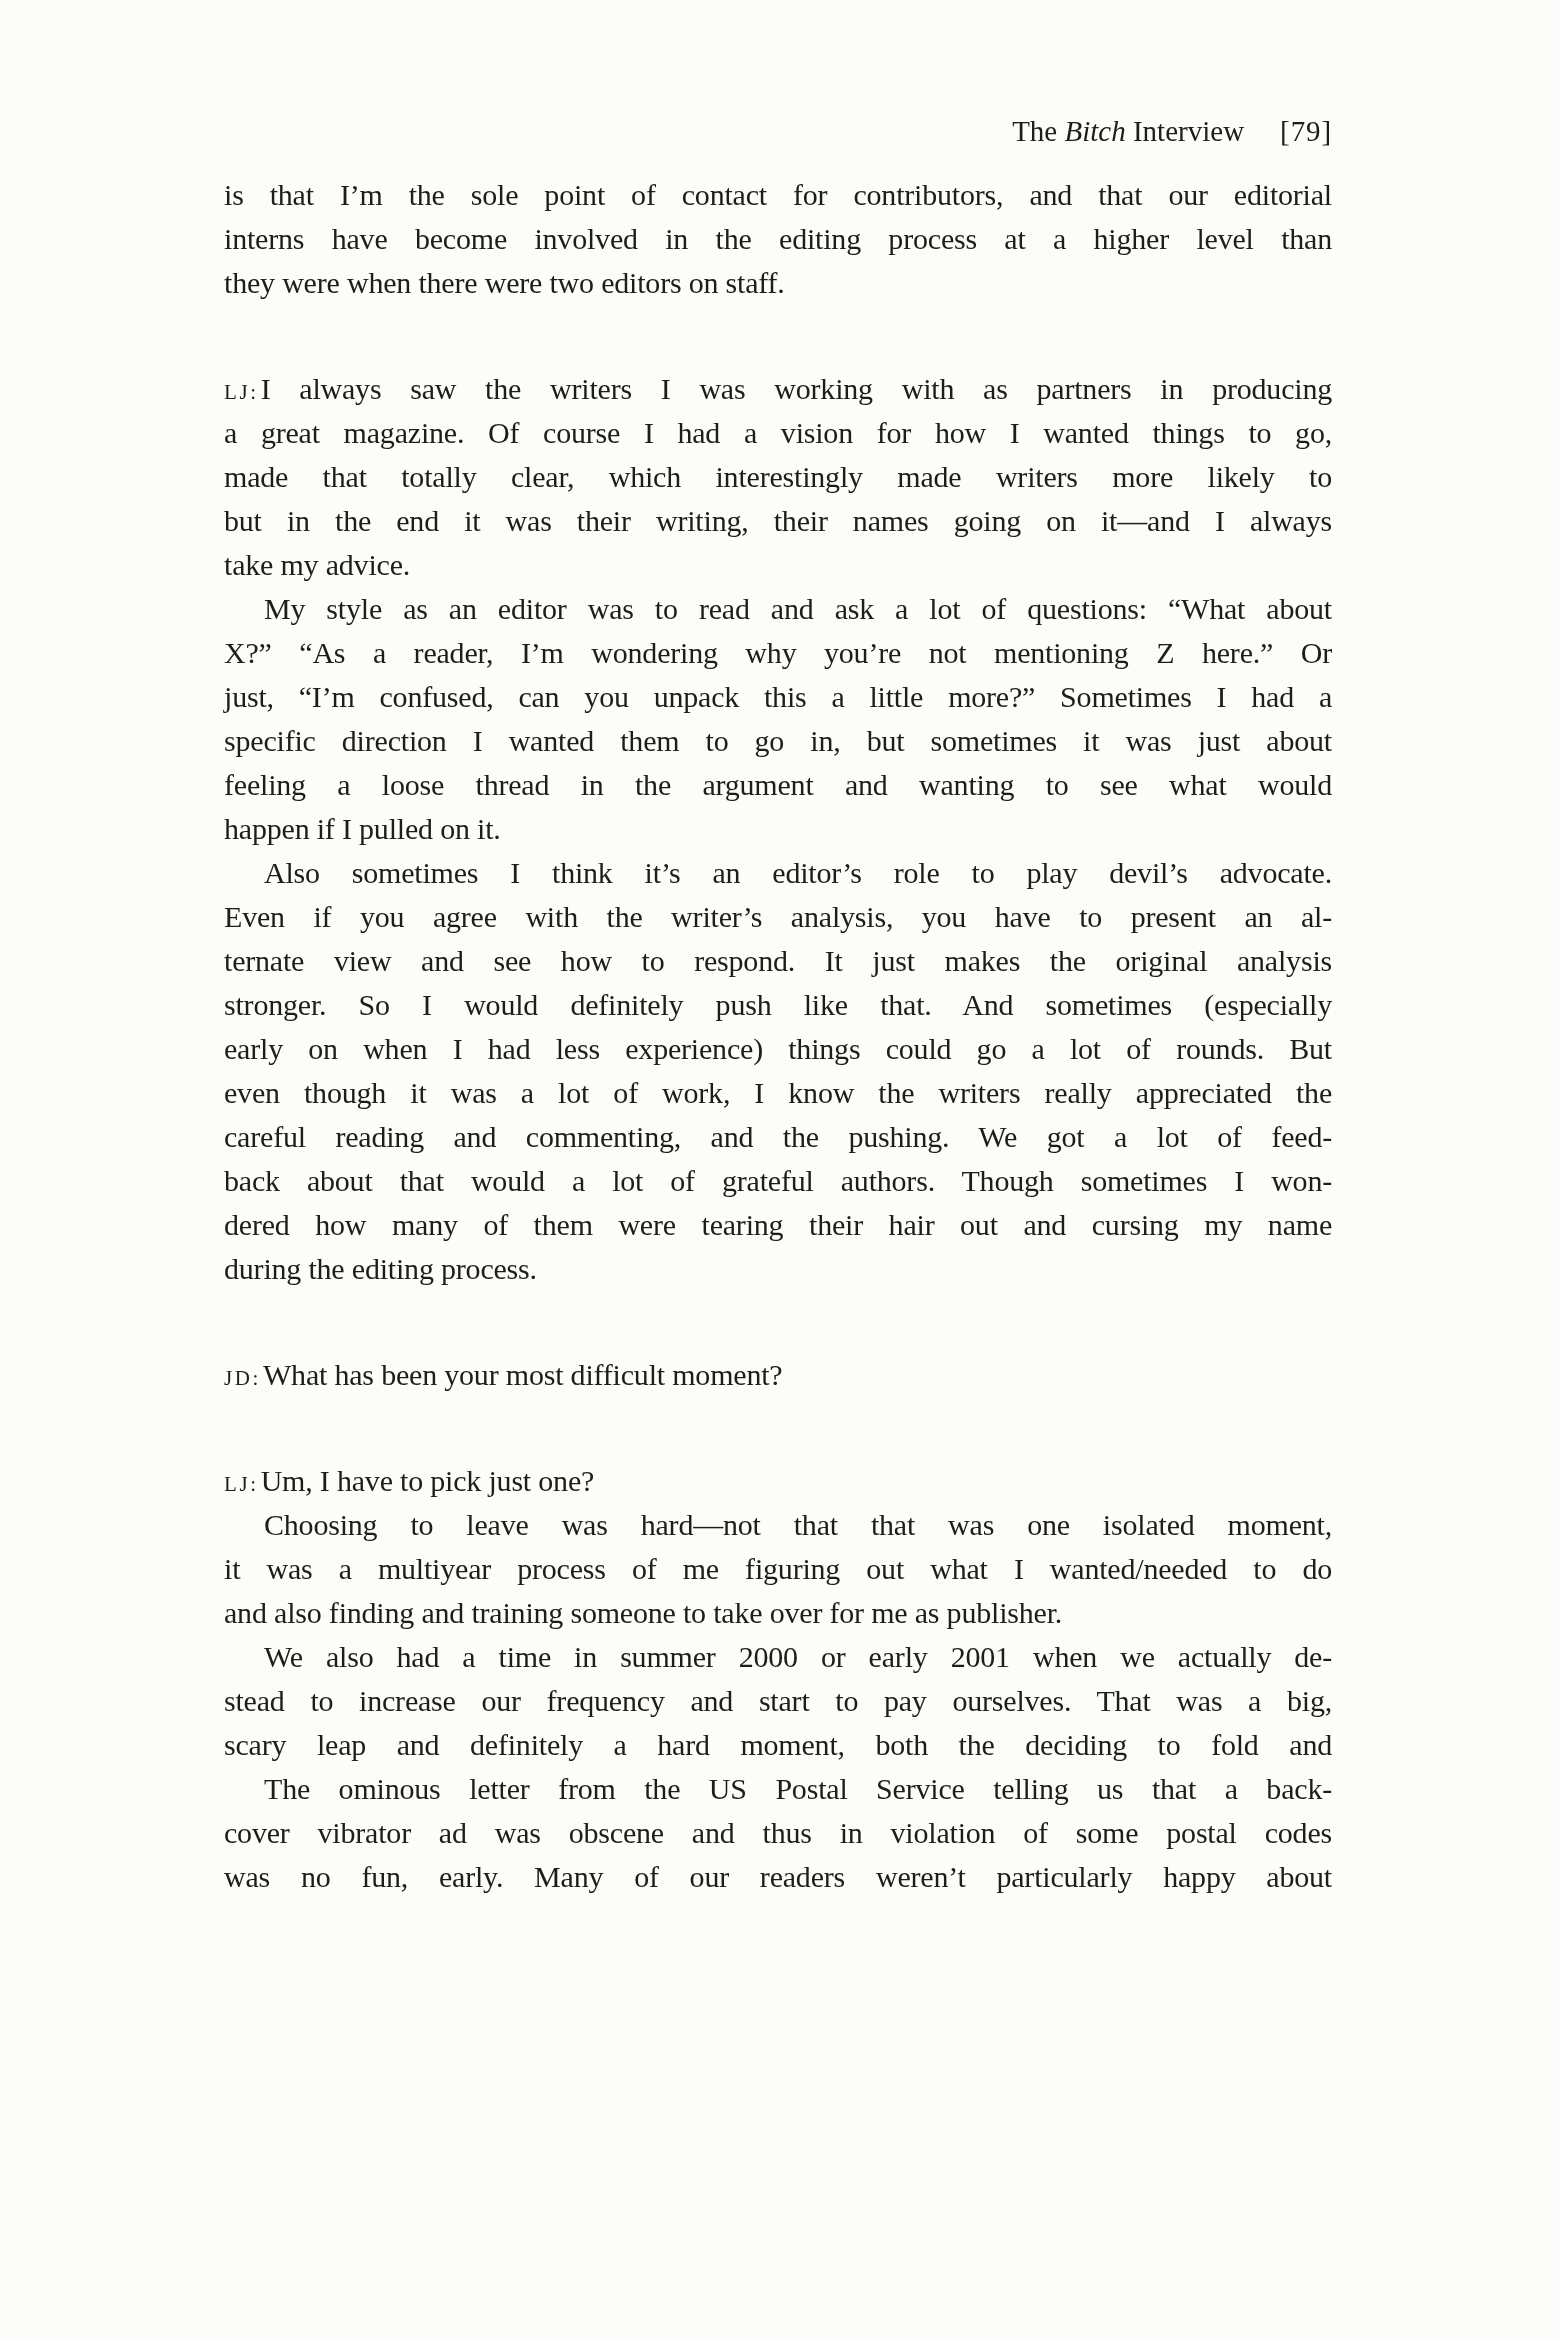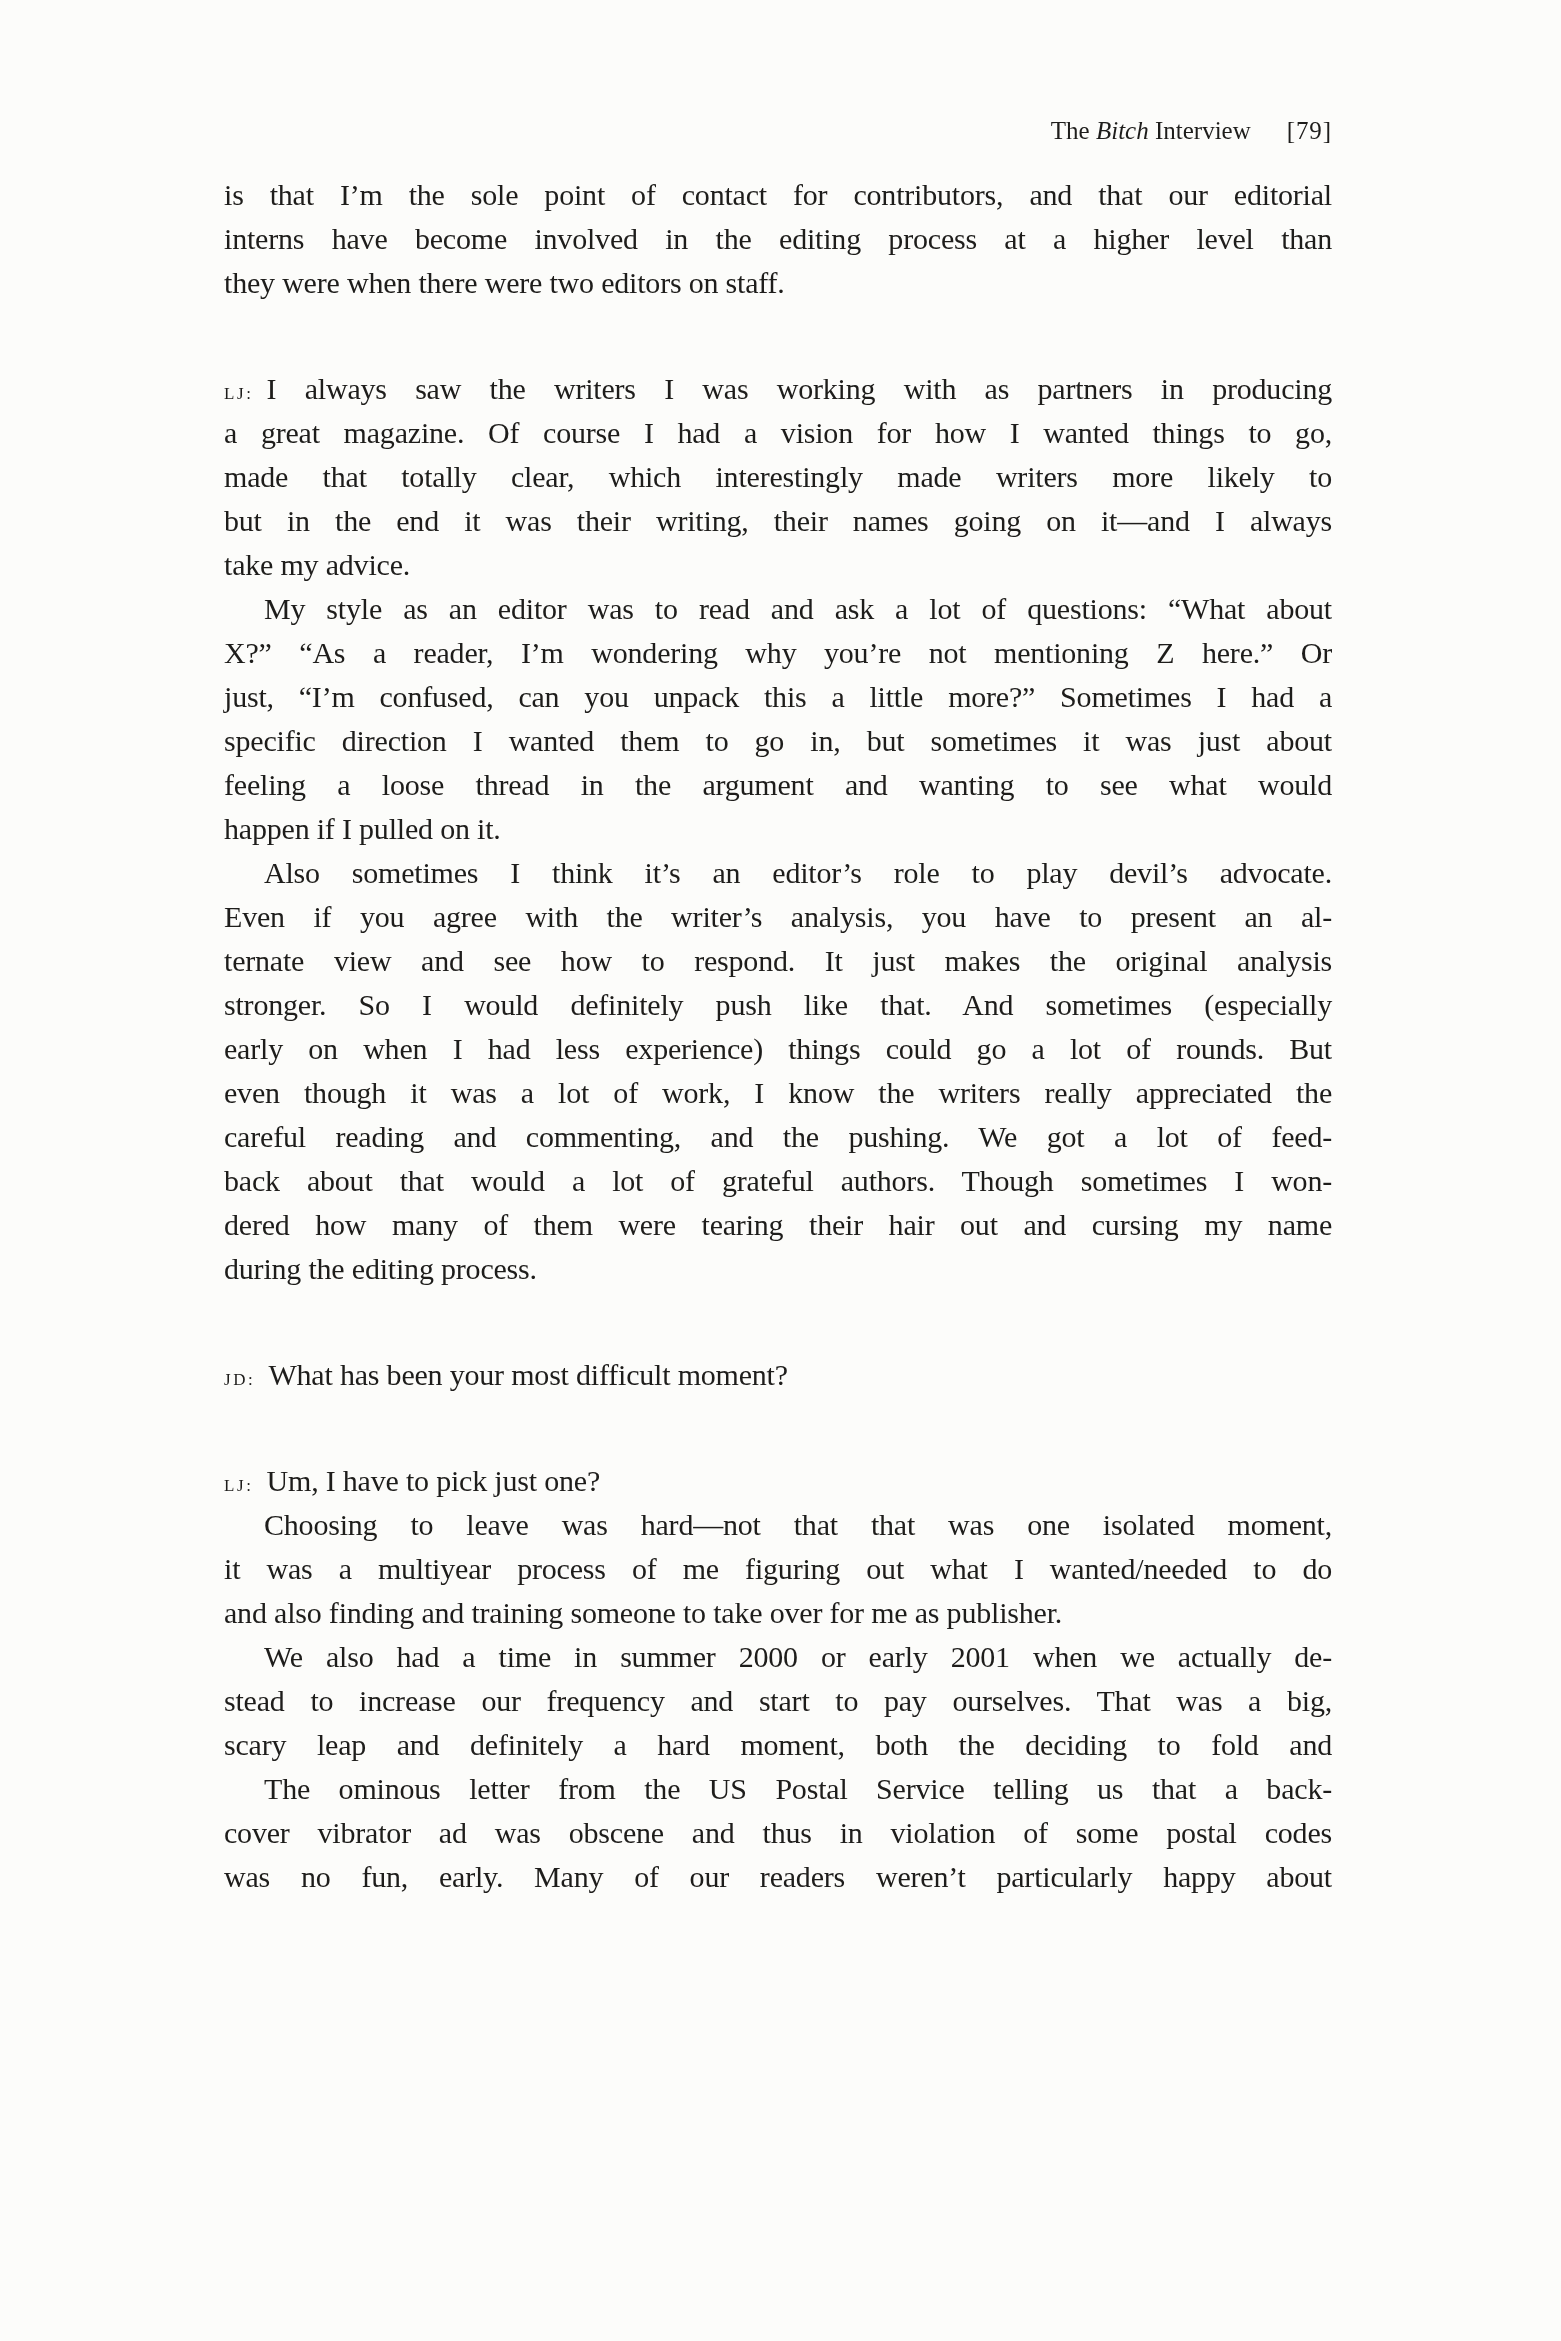--- a/index.html
+++ b/index.html
@@ -12,21 +12,21 @@
     box-sizing: border-box;
     width: 1561px; height: 2342px;
     padding: 113px 229px 0 224px;
     background: #fcfcfa;
     color: #1e1d1b;
   }
   .running-head {
     display: flex;
     justify-content: flex-end;
     align-items: baseline;
-    font-size: 25px;
+    font-size: 29px;
     line-height: 36px;
     white-space: pre;
   }
   .head-title i { font-style: italic; }
   .folio { margin-left: 36px; letter-spacing: 0.9px; }
 
   .text-block {
     margin-top: 24px;
     font-size: 30px;
     line-height: 44px;
@@ -39,23 +39,23 @@
     white-space: nowrap;
     text-align: justify;
     text-align-last: justify;
     text-justify: inter-word;
     overflow: visible;
   }
   .line.final { text-align-last: left; }
   .line.indented { text-indent: 40px; }
 
   .speaker {
-    font-size: 17px;
+    font-size: 21px;
     letter-spacing: 2.6px;
-    margin-right: 13px;
+    margin-right: 2px;
   }
 </style>
 </head>
 <body>
 
 <div class="page">
   <div class="running-head">
     <span class="head-title"><span>The </span><i>Bitch</i><span> Interview</span></span>
     <span class="folio">[79]</span>
   </div>

